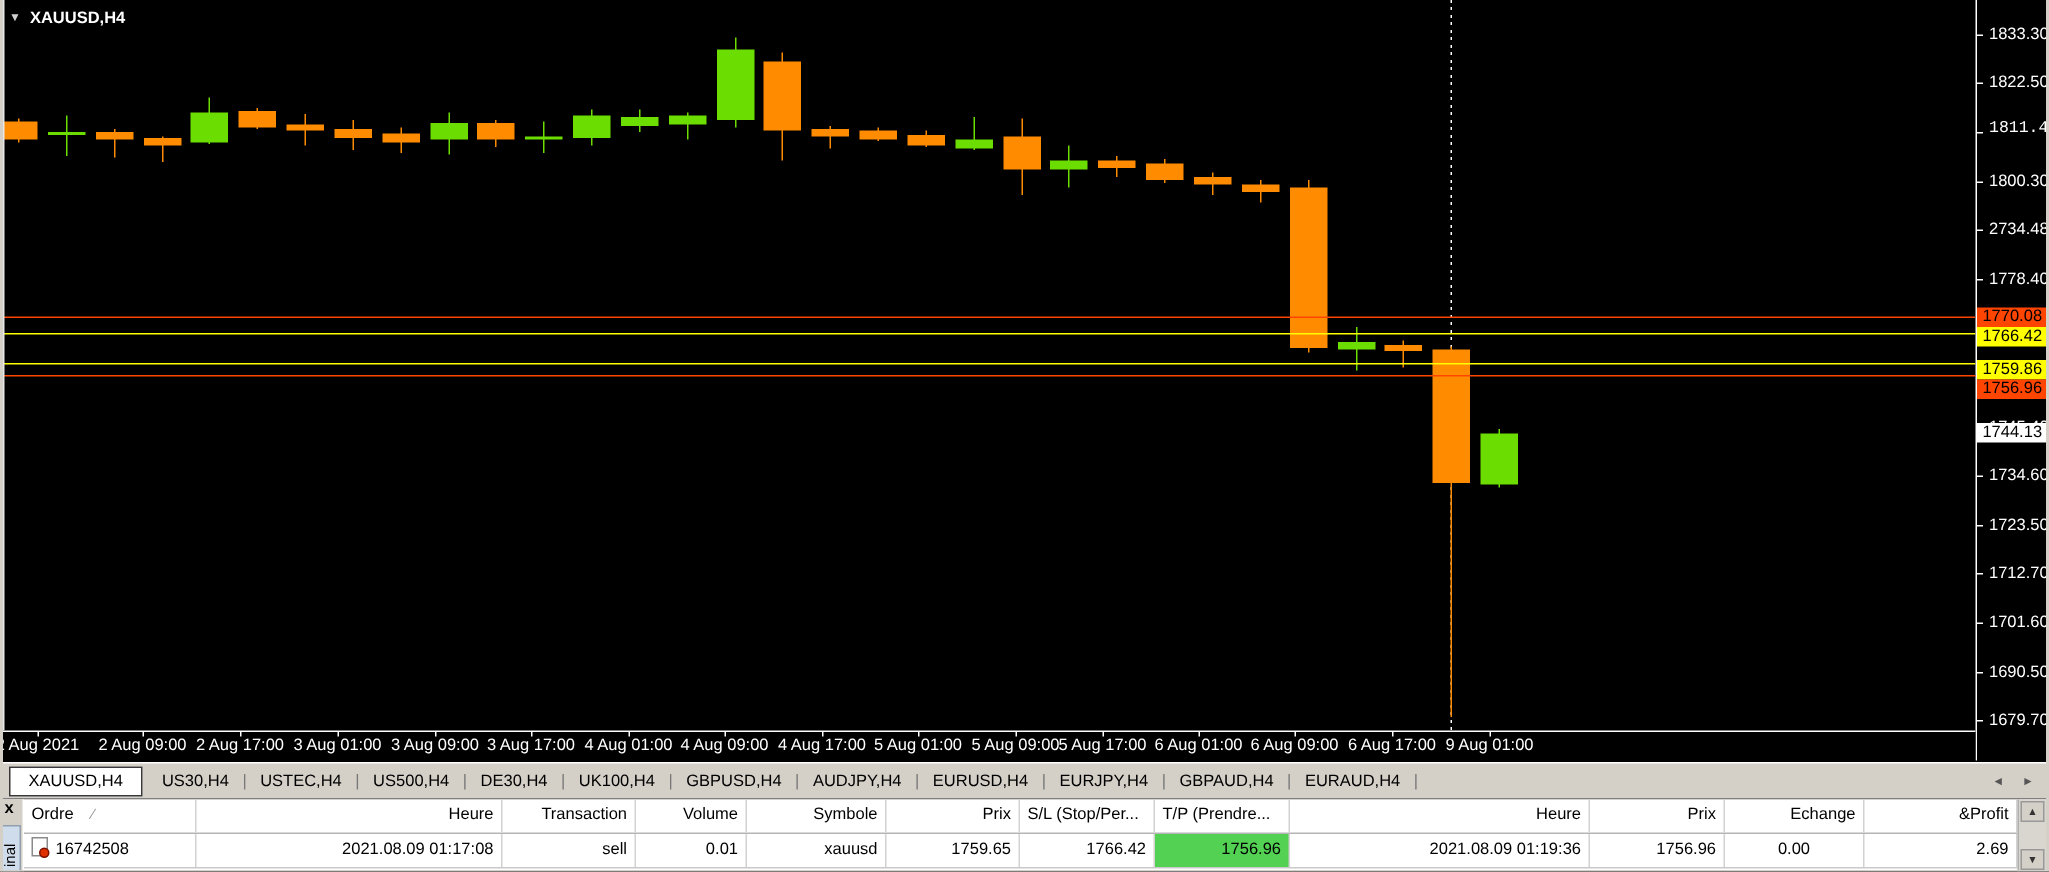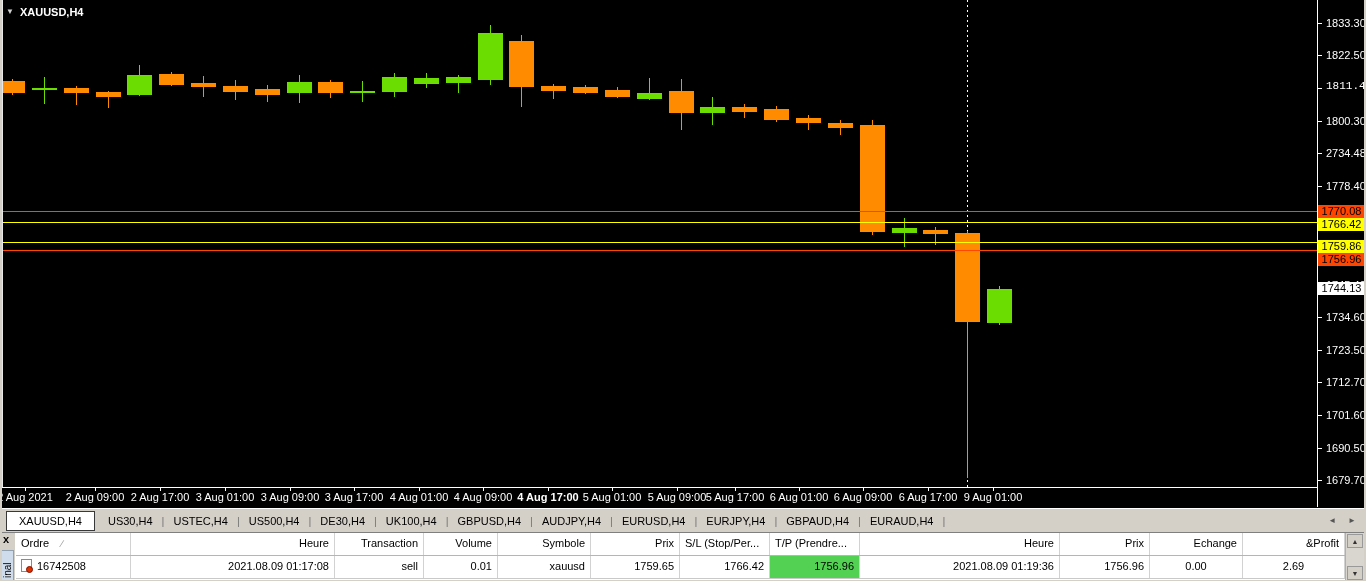--- a/index.html
+++ b/index.html
@@ -192,21 +192,21 @@
       <div class="tlabel" style="left: 223px;">3 Aug 01:00</div>
       <div class="ttick" style="left: 288px;"></div>
       <div class="tlabel" style="left: 288px;">3 Aug 09:00</div>
       <div class="ttick" style="left: 352px;"></div>
       <div class="tlabel" style="left: 352px;">3 Aug 17:00</div>
       <div class="ttick" style="left: 417px;"></div>
       <div class="tlabel" style="left: 417px;">4 Aug 01:00</div>
       <div class="ttick" style="left: 481px;"></div>
       <div class="tlabel" style="left: 481px;">4 Aug 09:00</div>
       <div class="ttick" style="left: 546px;"></div>
-      <div class="tlabel" style="left: 546px; font-weight: bold;">4 Aug 17:00</div>
+      <div class="tlabel" style="left: 546px;">4 Aug 17:00</div>
       <div class="ttick" style="left: 610px;"></div>
       <div class="tlabel" style="left: 610px;">5 Aug 01:00</div>
       <div class="ttick" style="left: 675px;"></div>
       <div class="tlabel" style="left: 675px;">5 Aug 09:00</div>
       <div class="ttick" style="left: 733px;"></div>
       <div class="tlabel" style="left: 733px;">5 Aug 17:00</div>
       <div class="ttick" style="left: 797px;"></div>
       <div class="tlabel" style="left: 797px;">6 Aug 01:00</div>
       <div class="ttick" style="left: 861px;"></div>
       <div class="tlabel" style="left: 861px;">6 Aug 09:00</div>
@@ -271,21 +271,21 @@
             <div class="cell" style="width: 204px; text-align: right;">2021.08.09 01:17:08</div>
             <div class="cell" style="width: 89px; text-align: right;">sell</div>
             <div class="cell" style="width: 74px; text-align: right;">0.01</div>
             <div class="cell" style="width: 93px; text-align: right;">xauusd</div>
             <div class="cell" style="width: 89px; text-align: right;">1759.65</div>
             <div class="cell" style="width: 90px; text-align: right;">1766.42</div>
             <div class="cell" style="width: 90px; text-align: right; background: rgb(83, 209, 83);">1756.96</div>
             <div class="cell" style="width: 200px; text-align: right;">2021.08.09 01:19:36</div>
             <div class="cell" style="width: 90px; text-align: right;">1756.96</div>
             <div class="cell" style="width: 93px; text-align: center;">0.00</div>
-            <div class="cell" style="width: 102px; text-align: center;">2.69</div>
+            <div class="cell" style="width: 102px; text-align: right;">2.69</div>
           </div>
         </div>
       <div id="vscroll">
         <div class="sarrow" style="top:1px;">▲</div>
         <div class="sarrow" style="bottom:1px;">▼</div>
       </div>
     </div>
   </div>
 
   <div class="frame-left"></div>

